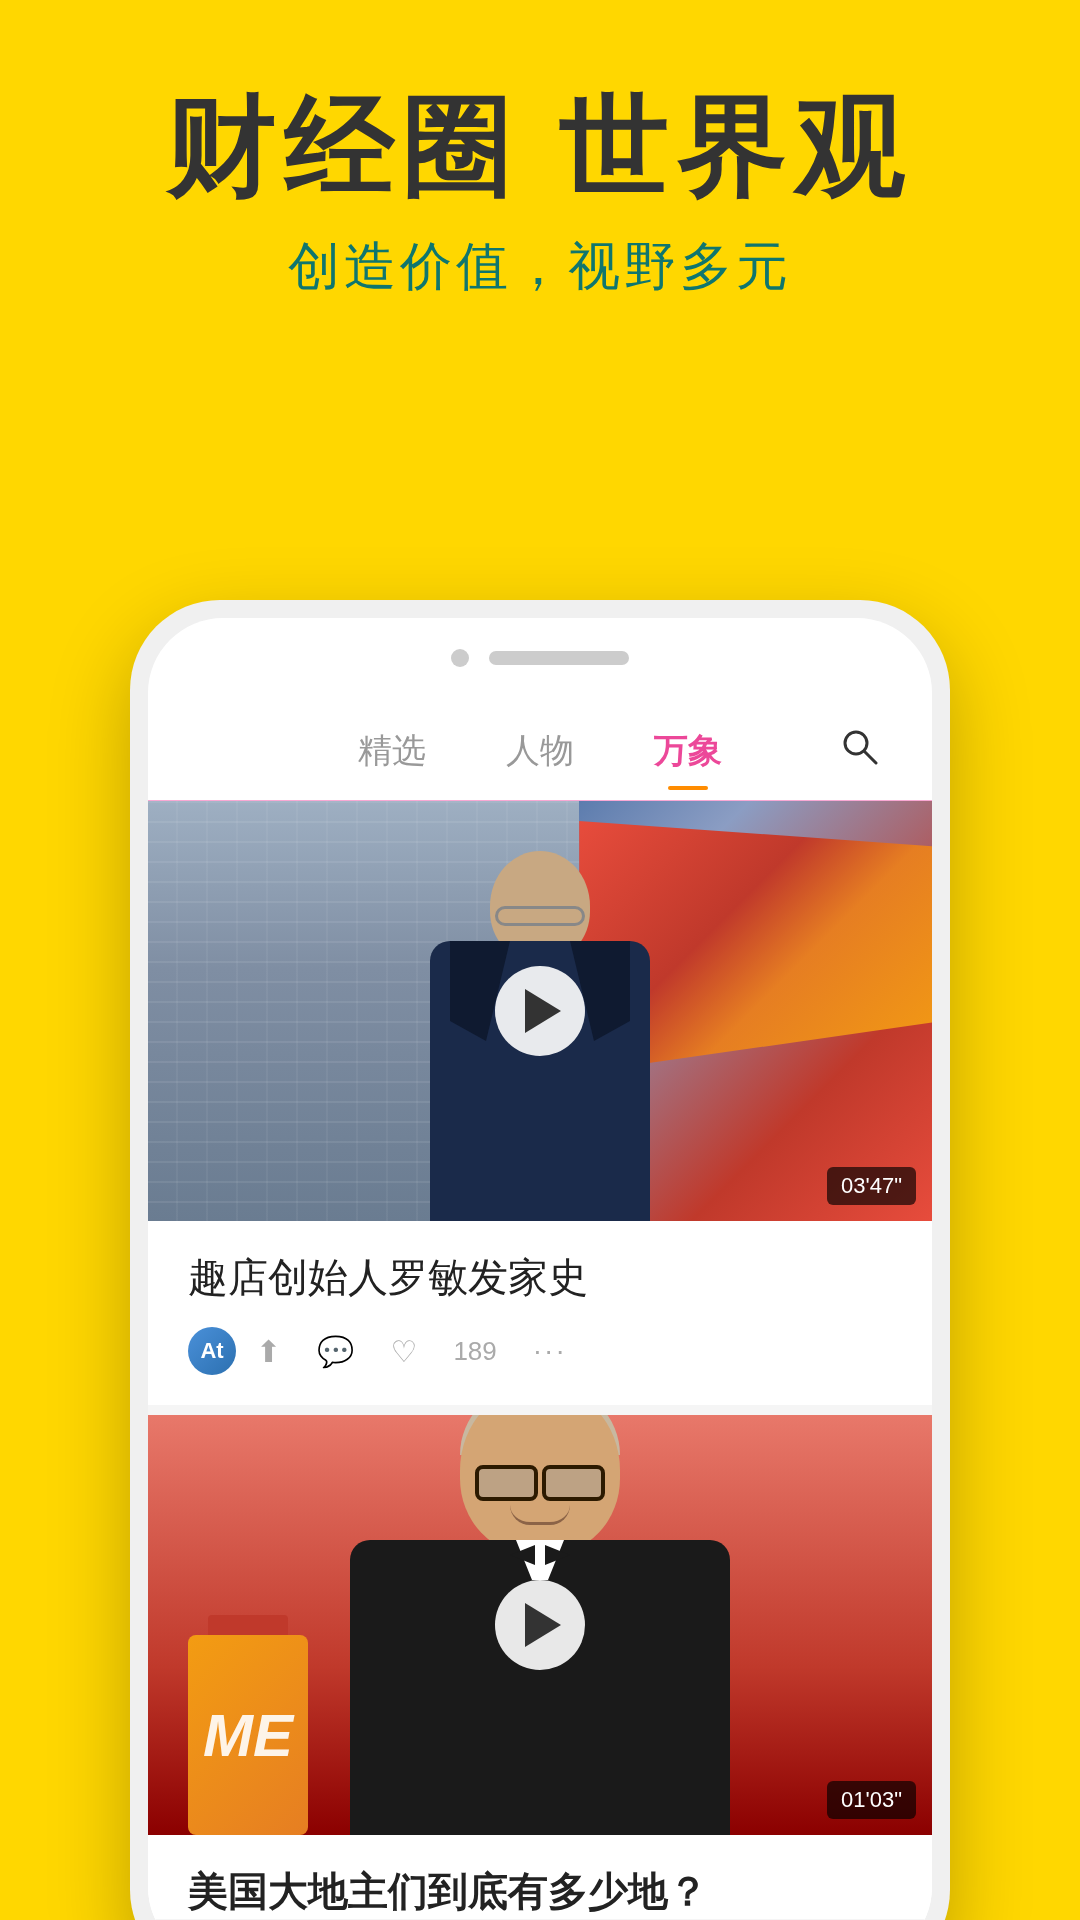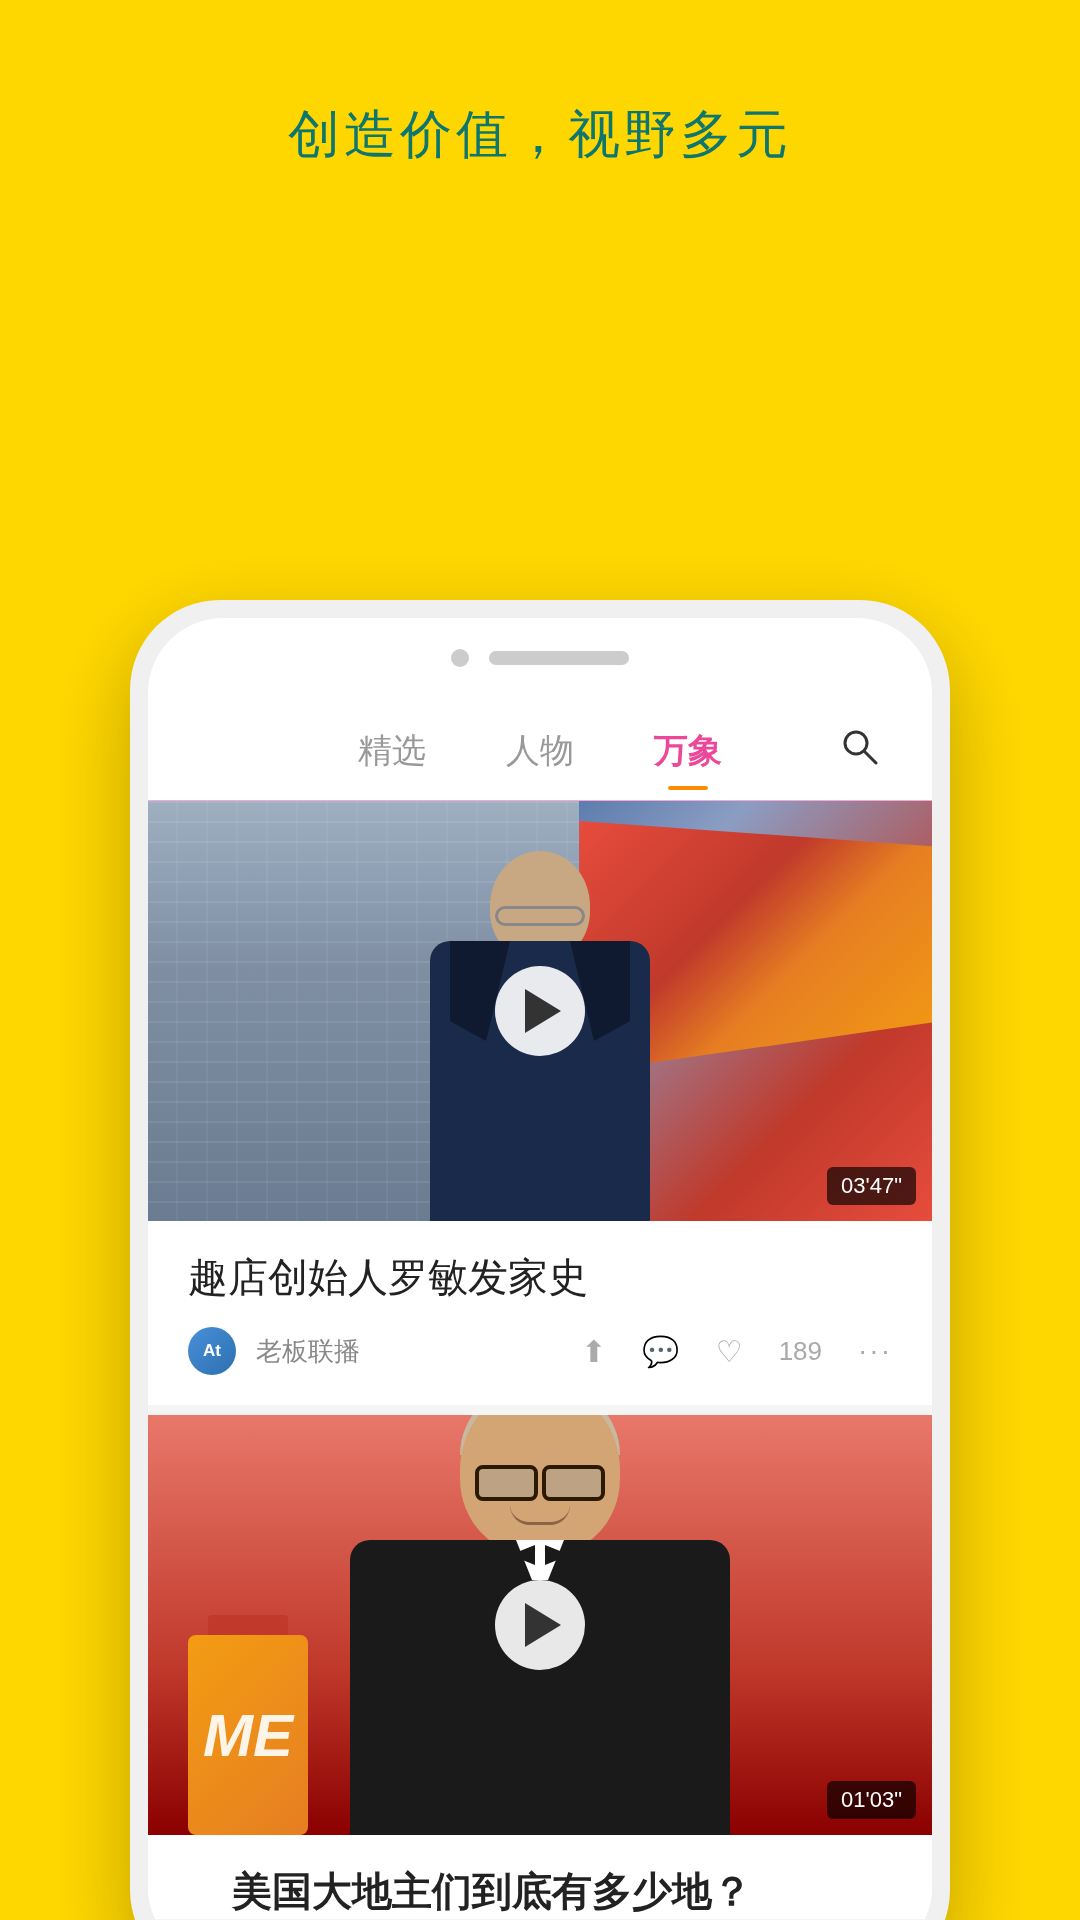--- a/index.html
+++ b/index.html
@@ -528,21 +528,20 @@
       overflow: hidden;
       position: relative;
     }
 
     .article-title-2 {
       font-size: 40px;
       color: #222222;
       font-weight: 600;
       line-height: 1.4;
       padding: 28px 40px 0;
-      margin-left: 44px;
     }
 
     
     .time-banner {
       position: absolute;
       left: 40px;
       top: 200px;
       width: 120px;
       height: 280px;
     }
@@ -567,20 +566,21 @@
       font-weight: bold;
       color: white;
       text-align: center;
       padding: 10px;
     }
   </style>
 </head>
 <body>
 
 <div class="header-area">
+  <div class="main-title">财经圈 世界观</div>
   <div class="sub-title">创造价值，视野多元</div>
 </div>
 
 <div class="phone-container">
   <div class="phone-outer">
     <div class="phone-inner">
 
       <div class="phone-top-elements">
         <div class="phone-camera"></div>
         <div class="phone-speaker"></div>
@@ -628,23 +628,22 @@
               <div class="play-button">
                 <div class="play-triangle"></div>
               </div>
 
               <div class="duration-badge">03'47"</div>
             </div>
             <div class="article-info">
               <div class="article-title">趣店创始人罗敏发家史</div>
               <div class="article-meta">
                 <div class="author-avatar">
-                  <span style="font-size:17px;">At</span>
+                  <span style="font-size:22px;">At</span>
                 </div>
-                <span class="author-name">老板联播</span>
                 <div class="meta-actions">
                   <span class="action-icon">⬆</span>
                   <span class="action-icon">💬</span>
                   <span class="action-icon">♡</span>
                   <span class="like-count">189</span>
                   <span class="more-icon">···</span>
                 </div>
               </div>
             </div>
           </div>

